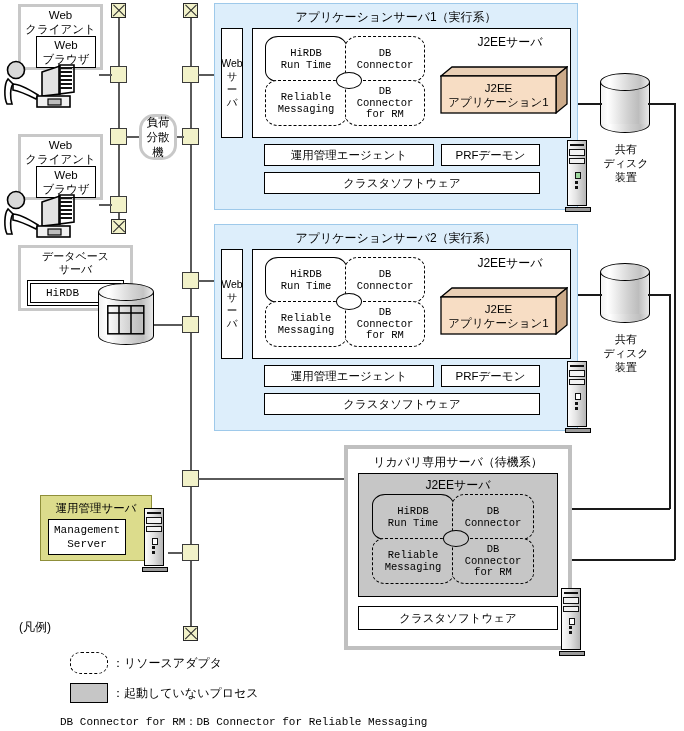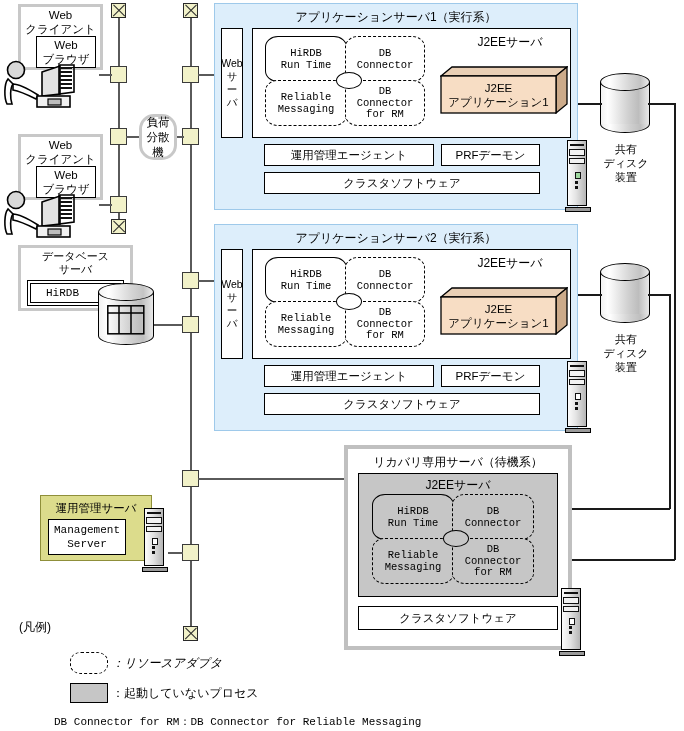--- a/index.html
+++ b/index.html
@@ -432,24 +432,24 @@
 <div class="hline-blk" style="left:578px;top:294px;width:24px;"></div>
 <div class="hline-blk" style="left:648px;top:294px;width:22px;"></div>
 <div class="vline-blk" style="left:669px;top:294px;height:215px;"></div>
 <div class="hline-blk" style="left:572px;top:508px;width:98px;"></div>
 
 <div class="abs lbl-jp" style="left:19px;top:620px;font-size:12px;">
   <span>(凡例)</span>
 </div>
 
 <div class="abs" style="left:70px;top:652px;width:38px;height:22px;border:1.8px dashed #000;border-radius:11px/9px;background:#fff;box-sizing:border-box;"></div>
-<div class="abs lbl-jp" style="left:112px;top:656px;font-size:12px;font-style:italic;">
+<div class="abs lbl-jp" style="left:112px;top:656px;font-size:12px;">
   <span>：リソースアダプタ</span>
 </div>
 
 <div class="abs" style="left:70px;top:683px;width:38px;height:20px;background:#c6c6c6;border:1.4px solid #000;box-sizing:border-box;"></div>
 <div class="abs lbl-jp" style="left:112px;top:686px;font-size:12px;">
   <span>：起動していないプロセス</span>
 </div>
 
-<div class="abs mono" style="left:54px;top:714px;font-size:11px;">
+<div class="abs mono" style="left:60px;top:714px;font-size:11px;">
   <span>DB Connector for RM：DB Connector for Reliable Messaging</span>
 </div>
 
 </body></html>

